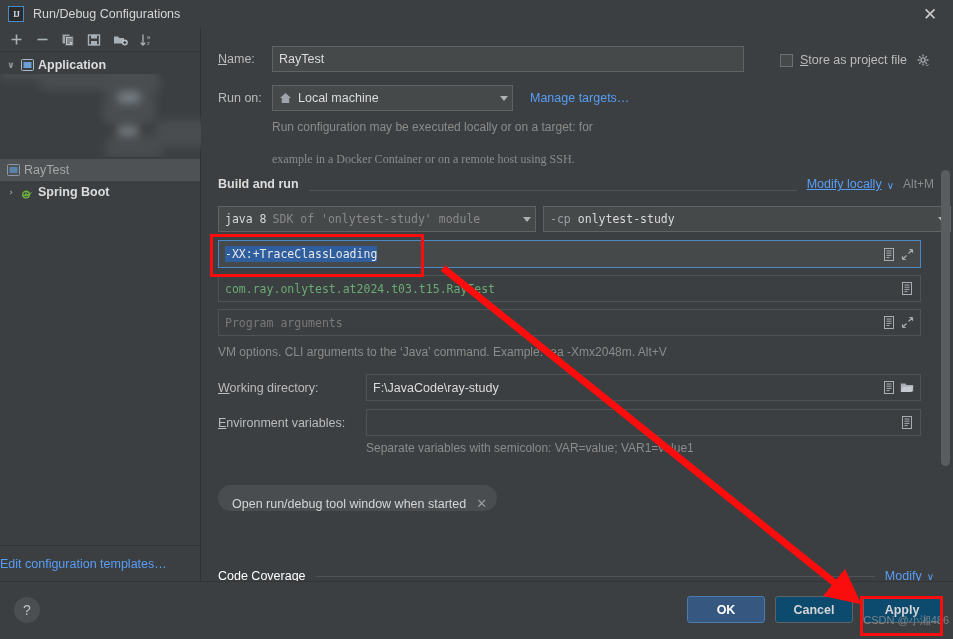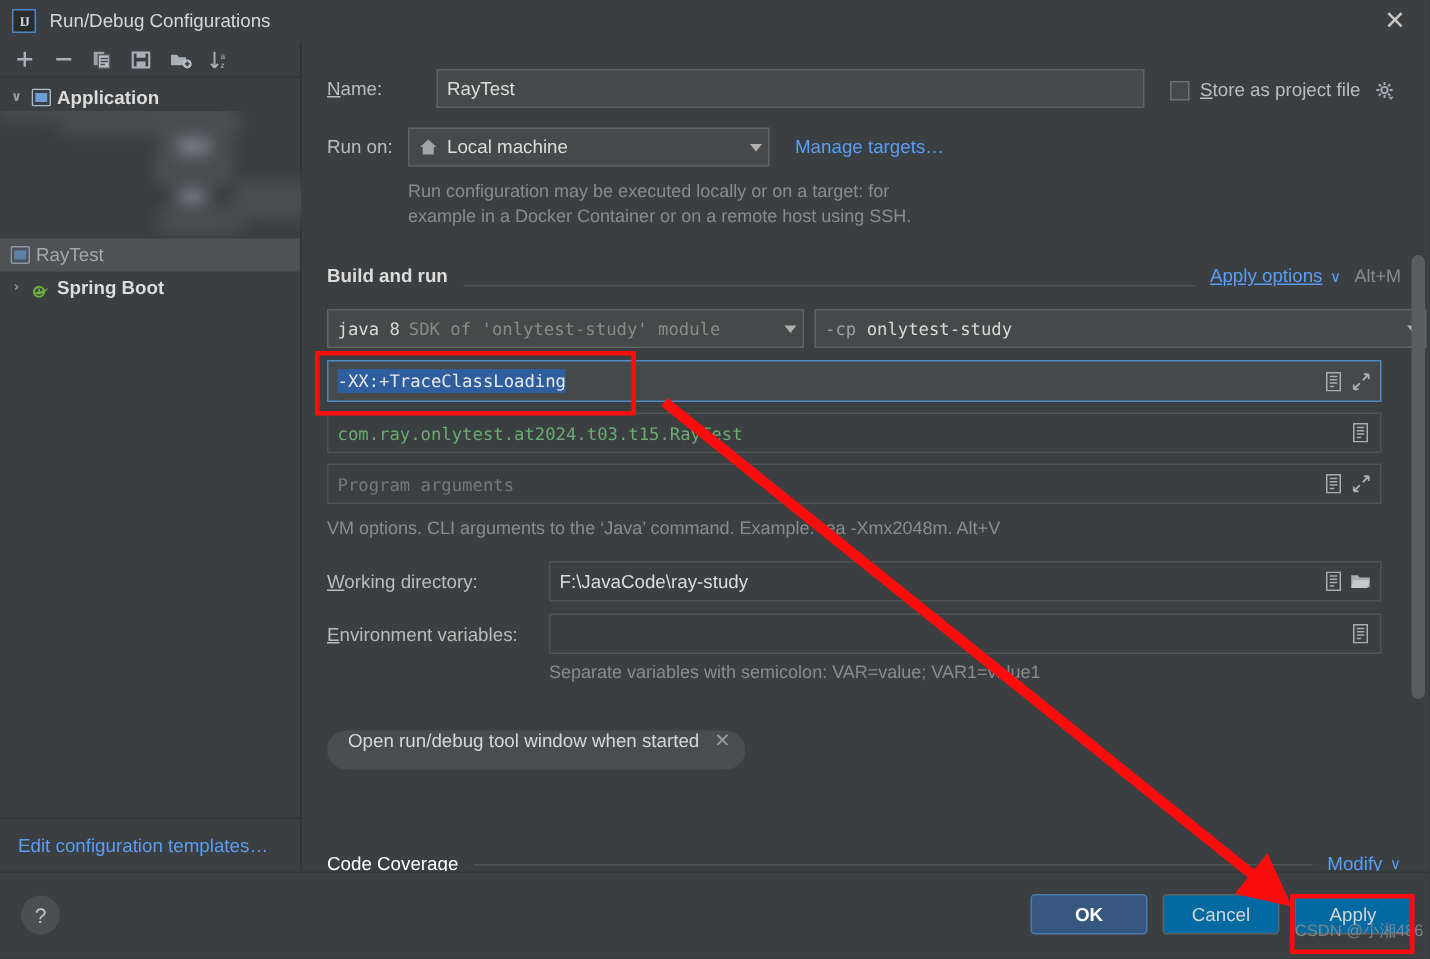--- a/index.html
+++ b/index.html
@@ -126,21 +126,21 @@
     width: 201px; height: 36px;
     display: flex; align-items: center;
     border-top: 1px solid #323436;
   }
   .link {
     color: #589df6;
     font-size: 12.5px;
     cursor: pointer;
     text-decoration: none;
   }
-  .sidebar-footer .link { margin-left: 12px; }
+  .sidebar-footer .link { }
 
   
   .main {
     position: absolute;
     left: 202px; top: 28px;
     width: 751px; height: 553px;
     background: #3c3f41;
     overflow: hidden;
   }
 
@@ -222,21 +222,21 @@
   .icon-btn {
     width: 18px; height: 20px;
     display: flex; align-items: center; justify-content: center;
     cursor: pointer;
     color: #a7adb2;
     flex: none;
   }
 
   .chip {
     display: inline-flex;
-    align-items: flex-start;
+    align-items: flex-end;
     gap: 10px;
     height: 26px;
     padding: 0 10px 0 14px;
     border-radius: 13px;
     background: #4a4d4f;
     font-size: 12.5px;
     color: #d6d6d6;
     cursor: pointer;
   }
   .chip .x { color: #9b9b9b; font-size: 13px; font-family: "DejaVu Sans", sans-serif; }
@@ -268,26 +268,26 @@
     font-size: 14px;
     display: flex; align-items: center; justify-content: center;
     cursor: pointer;
   }
   .btn {
     height: 27px;
     min-width: 78px;
     padding: 0 14px;
     border: 1px solid #5e6366;
     border-radius: 3px;
-    background: #0369a1;
+    background: #0c4a6e;
     color: #d5d5d5;
     font-size: 12.5px;
     font-family: "Liberation Sans", sans-serif;
     cursor: pointer;
-    display: flex; align-items: center; justify-content: center;
+    display: flex; align-items: center; justify-content: center; font-weight: bold;
   }
   .btn.primary {
     background: #365880;
     border-color: #4a7cb0;
     color: #ffffff;
     font-weight: bold;
   }
   .btnrow {
     position: absolute;
     right: 12px; top: 14px;
@@ -414,21 +414,21 @@
       </div>
     </div>
 
     <div class="sidebar-footer">
       <span class="link">Edit configuration templates…</span>
     </div>
   </div>
 
   <div class="main">
 
-    <div class="row" style="position:absolute;left:16px;top:18px;width:720px;gap:19px;">
+    <div class="row" style="position:absolute;left:16px;top:18px;width:720px;">
       <span class="lbl" style="width:54px;"><u>N</u>ame:</span>
       <div class="field" style="width:472px;">
         <span>RayTest</span>
       </div>
     </div>
 
     <div class="row" style="position:absolute;left:578px;top:22px;gap:7px;">
       <span class="checkbox"></span>
       <span class="lbl"><u>S</u>tore as project file</span>
       <span class="icon-btn">
@@ -449,27 +449,27 @@
           </svg>
         </span>
         <span>Local machine</span>
         <span class="caret"></span>
       </div>
       <span class="link" style="margin-left:17px;">Manage targets…</span>
     </div>
 
     <div style="position:absolute;left:70px;top:92px;width:450px;">
       <div class="hint">Run configuration may be executed locally or on a target: for</div>
-      <div class="hint" style="margin-top:3px;">example in a Docker Container or on a remote host using SSH.</div>
+      <div class="hint" style="margin-top:18px;font-family:Liberation Serif, serif;">example in a Docker Container or on a remote host using SSH.</div>
     </div>
 
     <div class="row" style="position:absolute;left:16px;top:149px;width:716px;align-items:flex-end;">
       <span class="section-title">Build and run</span>
       <span class="sep-line" style="margin:0 10px;"></span>
-      <span class="link" style="text-decoration:underline;">Apply options</span>
+      <span class="link" style="text-decoration:underline;">Modify locally</span>
       <span class="link" style="margin-left:5px;text-decoration:none;font-size:10px;">∨</span>
       <span class="hint" style="margin-left:9px;">Alt+M</span>
     </div>
 
     <div class="row" style="position:absolute;left:16px;top:178px;gap:7px;">
       <div class="combo" style="width:318px;">
         <span class="mono" style="color:#d9d9d9;">java 8</span>
         <span class="mono" style="color:#8a8a8a;margin-left:6px;">SDK of 'onlytest-study' module</span>
         <span class="caret"></span>
       </div>

